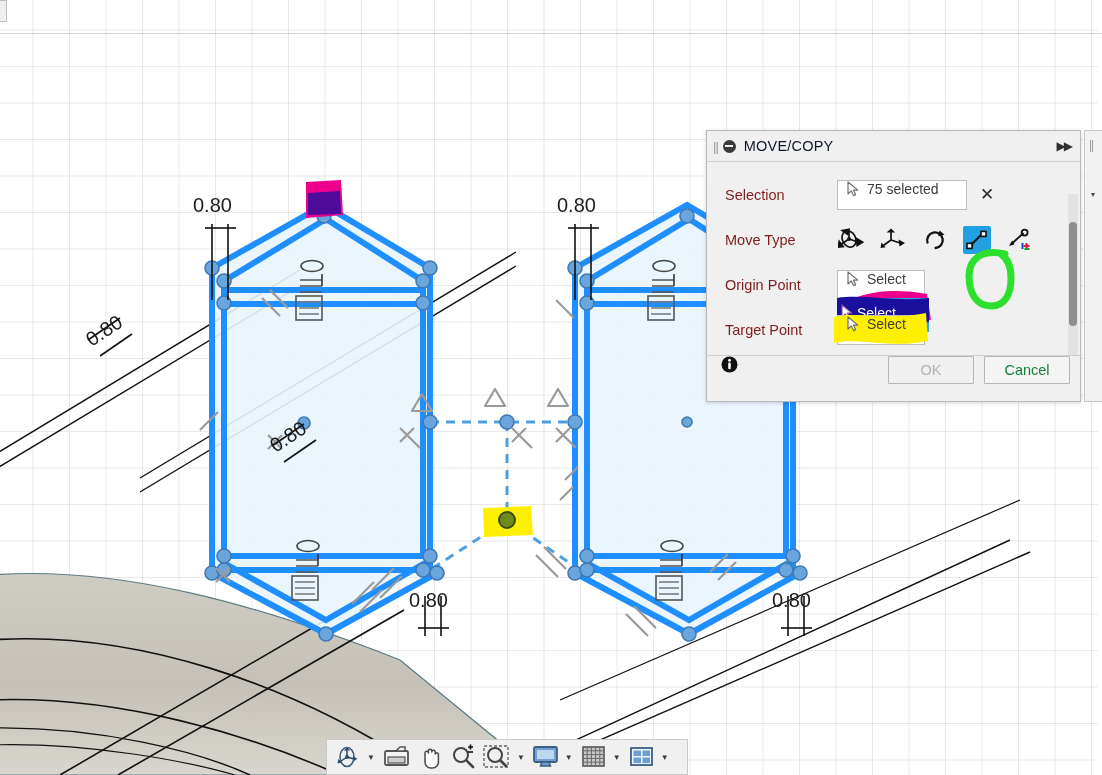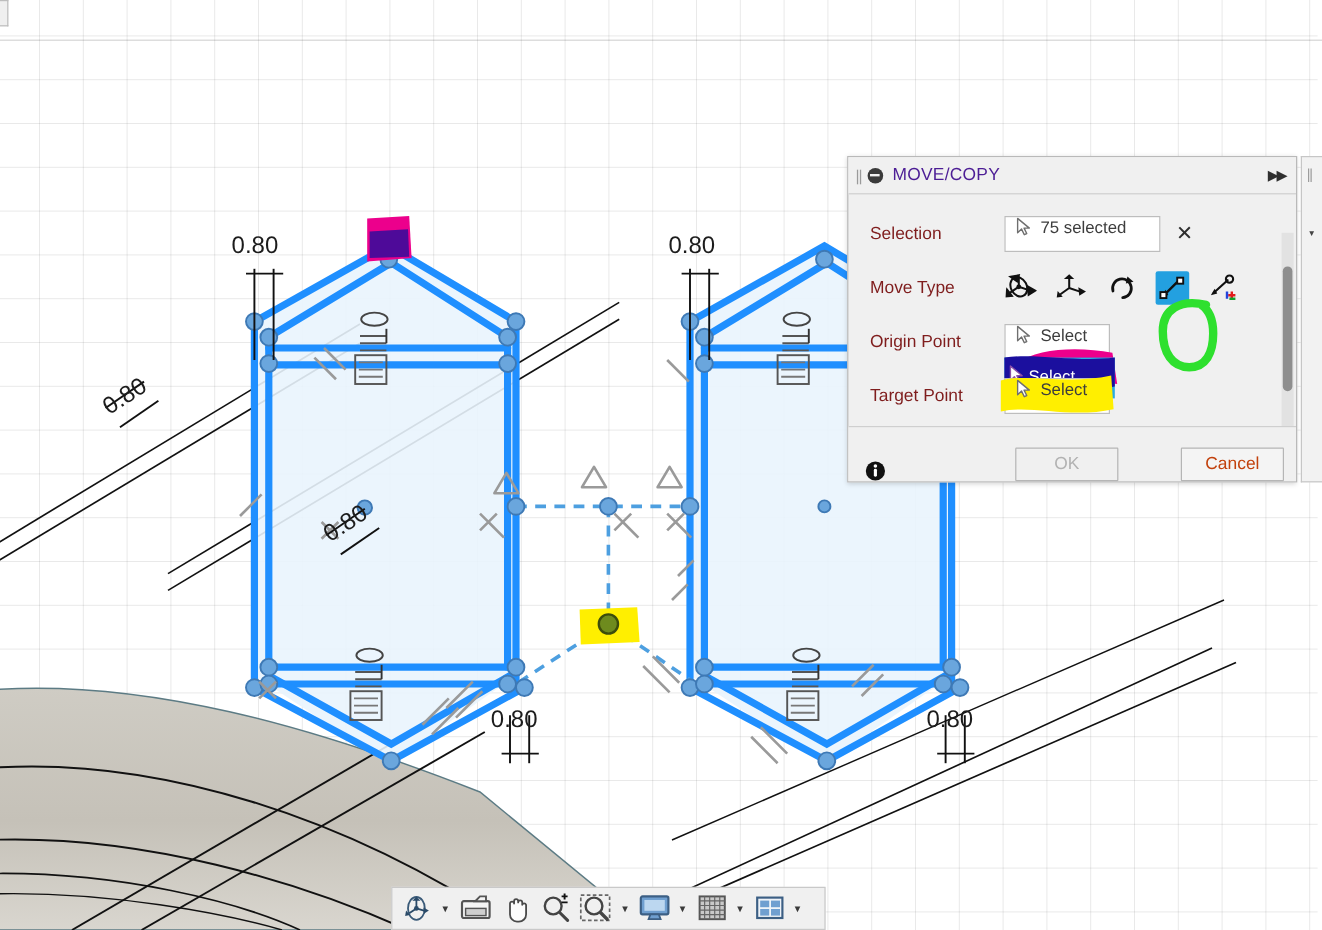--- a/index.html
+++ b/index.html
@@ -63,21 +63,21 @@
   }
   .collapse-dot {
     width: 13px; height: 13px; border-radius: 50%;
     background: #3a3a3a; position: relative; margin-right: 8px;
     flex: 0 0 auto;
   }
   .collapse-dot::after {
     content: ""; position: absolute; left: 2.5px; top: 5.5px;
     width: 8px; height: 2px; background: #f0f0f0;
   }
-  #palette-title .ttl { font-size: 14.5px; color: #4c1d95; letter-spacing: .2px; }
+  #palette-title .ttl { font-size: 14.5px; color: #0f172a; letter-spacing: .2px; }
   #palette-title .fwd {
     margin-left: auto; margin-right: 9px; color: #2f2f2f;
     font-size: 12px; letter-spacing: -2px;
   }
   #palette-body {
     position: relative; height: 194px; padding: 10px 0 0 0;
   }
   .row {
     display: flex; align-items: center; height: 45px; padding-left: 18px;
   }
@@ -97,34 +97,33 @@
   }
   .mt-icons { display: flex; align-items: center; gap: 14px; }
   .mt-btn {
     width: 28px; height: 28px; display: flex; align-items: center;
     justify-content: center; position: relative; cursor: pointer;
   }
   .mt-btn.active { background: #23a0e0; border-radius: 2px; }
   #palette-footer {
     position: absolute; left: 0; bottom: 0; width: 373px; height: 46px;
     border-top: 1px solid #cfcfcf;
-    display: flex; align-items: flex-end; padding: 0 10px 0 14px;
+    display: flex; align-items: flex-start; padding: 0 10px 0 14px;
     background: #f0f0f0;
-    gap: 42px;
   }
   .info-ico { width: 17px; height: 17px; }
   .btn {
     height: 28px; min-width: 86px; padding: 0 14px;
     border: 1px solid #b5b5b5; background: #f2f2f2;
     font-size: 14.5px; font-family: "Liberation Sans", sans-serif;
     display: flex; align-items: center; justify-content: center;
     border-radius: 1px; cursor: pointer;
   }
   .btn.ok { margin-left: auto; color: #b2b2b2; background: #f0f0f0; cursor: default; }
-  .btn.cancel { margin-left: 10px; color: #c2410c; background: #f4f4f4; }
+  .btn.cancel { margin-left: 10px; color: #15803d; background: #f4f4f4; }
 
   
   #pal-scroll {
     position: absolute; right: 2px; top: 32px; width: 10px; height: 190px;
     background: #e2e2e2;
   }
   #pal-thumb {
     position: absolute; left: 1px; top: 28px; width: 8px; height: 104px;
     background: #8e8e8e; border-radius: 4px;
   }

